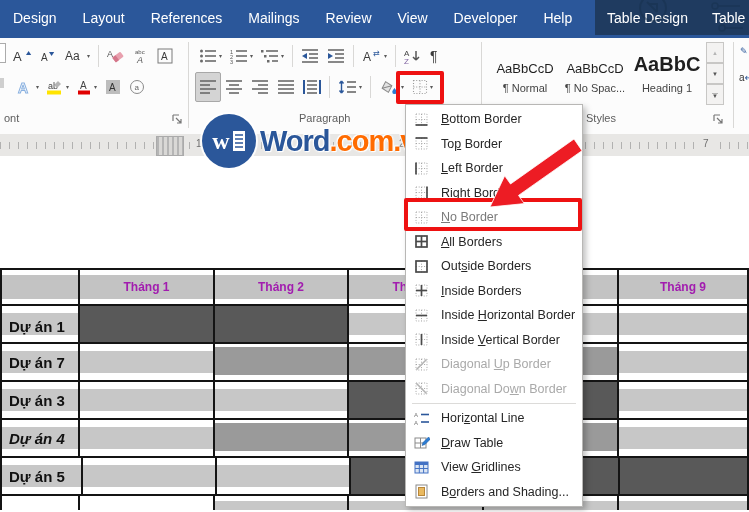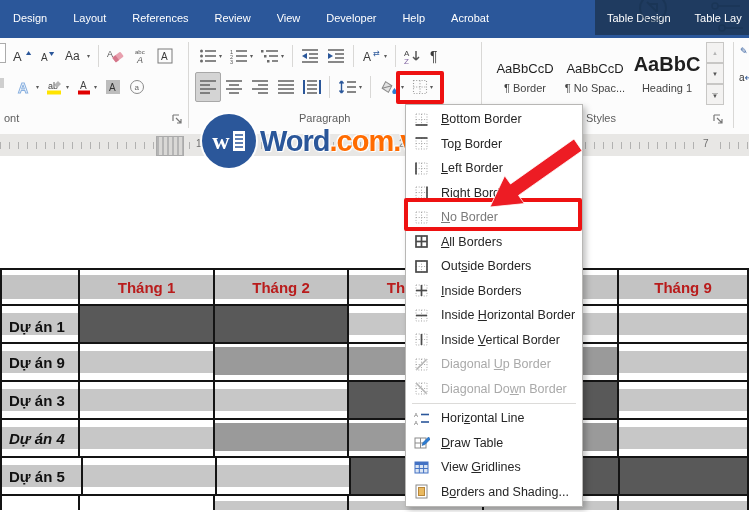--- a/index.html
+++ b/index.html
@@ -1,21 +1,21 @@
 <!DOCTYPE html>
 <html><head>
 <meta charset="utf-8">
 <style>
   html,body{margin:0;padding:0;background:#888;}
   #screen{position:relative;width:749px;height:512px;background:#fff;overflow:hidden;
     font-family:"Liberation Sans",sans-serif;-webkit-font-smoothing:antialiased;}
   
   .tabbar{position:absolute;left:0;top:0;width:749px;height:35px;background:#2b579a;
     border-bottom:3px solid #2b579a;display:flex;align-items:center;}
-  .tab{color:#fff;font-size:11px;padding:0 13px;height:35px;display:flex;align-items:center;white-space:nowrap;cursor:default;}
+  .tab{color:#fff;font-size:14px;padding:0 13px;height:35px;display:flex;align-items:center;white-space:nowrap;cursor:default;}
   .tabs-ctx{position:absolute;right:0;top:0;width:154px;height:35px;background:#1f3b60;display:flex;align-items:center;overflow:hidden;}
   .tabs-ctx .tab{padding:0 12px;}
   .ctx-deco{position:absolute;right:0;top:0;width:154px;height:35px;pointer-events:none;opacity:.5;}
   
   .ribbon{position:absolute;left:0;top:38px;width:749px;height:96px;background:#fcfcfc;border-bottom:1px solid #e1e0de;}
   .vsep{position:absolute;top:4px;width:1px;height:86px;background:#d9d8d6;}
   .grp-label{position:absolute;top:74px;font-size:11px;color:#5d5d5d;white-space:nowrap;}
   .btnrow{position:absolute;display:flex;align-items:center;height:30px;}
   .rbtn{display:flex;align-items:center;height:26px;padding:1px 3px;border:1px solid transparent;border-radius:2px;}
   .rbtn.sel{background:#d4d4d4;border-color:#a8a8a8;}
@@ -44,21 +44,21 @@
   .dtable{position:absolute;left:0;top:112px;width:749px;border-top:2px solid #141414;}
   .trow{display:flex;border-bottom:2px solid #141414;}
   .tcell{position:relative;box-sizing:border-box;border-right:2px solid #141414;background:#fff;}
   .tcell:first-child{border-left:2px solid #141414;}
   .band{position:absolute;left:0;right:0;display:flex;align-items:center;}
   .band.shL{top:7px;bottom:7px;}
   .band.shM{top:3px;bottom:5px;}
   .band.shD{top:0;bottom:0;}
   .band.shH{top:5px;bottom:5px;}
   .tlabel{font-size:15px;font-weight:bold;color:#111;padding-left:7px;white-space:nowrap;}
-  .thead{font-size:15px;font-weight:bold;color:#b91c1c;width:100%;text-align:center;white-space:nowrap;}
+  .thead{font-size:12px;font-weight:bold;color:#a21caf;width:100%;text-align:center;white-space:nowrap;}
   
   .logo{position:absolute;left:202px;top:114px;display:flex;align-items:center;pointer-events:none;}
   .logo-circle{width:54px;height:54px;border-radius:50%;background:#2b579a;display:flex;align-items:center;justify-content:center;
     box-shadow:0 0 0 2px rgba(255,255,255,.85);}
   .logo-text{font-size:29px;font-weight:bold;letter-spacing:-1px;margin-left:4px;
     text-shadow:0 0 3px #fff,0 0 3px #fff,1px 1px 0 #fff,-1px -1px 0 #fff;}
   
   .menu{position:absolute;left:405px;top:104px;width:178px;background:#fff;border:1px solid #b8b7b5;
     box-shadow:3px 3px 6px rgba(0,0,0,.25);box-sizing:border-box;padding:2px 0;z-index:5;}
   .mitem{display:flex;align-items:center;height:24.5px;padding-left:8px;cursor:default;}
@@ -77,20 +77,21 @@
 </head>
 <body>
 
 <div id="screen">
 
   <div class="tabbar">
     <div class="tabs-left" style="display:flex;">
         <span class="tab">Design</span>
         <span class="tab">Layout</span>
         <span class="tab">References</span>
+        <span class="tab">Mailings</span>
         <span class="tab">Review</span>
         <span class="tab">View</span>
         <span class="tab">Developer</span>
         <span class="tab">Help</span>
         <span class="tab">Acrobat</span>
       </div>
     <div class="tabs-ctx">
       <svg class="ctx-deco" viewBox="0 0 154 35">
         <circle cx="58" cy="8" r="13" fill="none" stroke="#16304d" stroke-width="2"></circle>
         <path d="M52 2l10 10M62 12v-8h-8" stroke="#16304d" stroke-width="2" fill="none"></path>
@@ -342,21 +343,21 @@
     <div class="grp-label" style="left:299px;">Paragraph</div>
     <svg class="launcher" style="left:448px;" viewBox="0 0 11 11">
       <path d="M1 1v6M1 1h6M4 4l5 5M9 5v4h-4" stroke="#777" stroke-width="1.2" fill="none"></path>
       </svg>
 
     <div class="vsep" style="left:481px;"></div>
 
     <div id="styles-cards">
         <div class="stylecard" style="left: 492px; width: 66px;">
           <div class="st-prev">AaBbCcD</div>
-          <div class="st-name">¶ Border</div>
+          <div class="st-name">¶ Normal</div>
         </div>
         <div class="stylecard" style="left: 562px; width: 66px;">
           <div class="st-prev">AaBbCcD</div>
           <div class="st-name">¶ No Spac...</div>
         </div>
         <div class="stylecard" style="left: 634px; width: 66px;">
           <div class="st-prev big">AaBbC</div>
           <div class="st-name">Heading 1</div>
         </div>
       </div>
@@ -435,21 +436,21 @@
           <div class="tcell" style="width: 135px;">
             <div class="band shL" style="background: rgb(199, 199, 199);"></div>
           </div>
           <div class="tcell" style="width: 130px;">
             <div class="band shL" style="background: rgb(199, 199, 199);"></div>
           </div>
         </div>
         <div class="trow" style="height: 36px;">
           <div class="tcell" style="width: 80px;">
             <div class="band shL" style="background: rgb(199, 199, 199);">
-              <span class="tlabel">Dự án 9</span>
+              <span class="tlabel">Dự án 7</span>
             </div>
           </div>
           <div class="tcell" style="width: 135px;">
             <div class="band shL" style="background: rgb(199, 199, 199);"></div>
           </div>
           <div class="tcell" style="width: 134px;">
             <div class="band shM" style="background: rgb(154, 154, 154);"></div>
           </div>
           <div class="tcell" style="width: 135px;">
             <div class="band shM" style="background: rgb(154, 154, 154);"></div>

